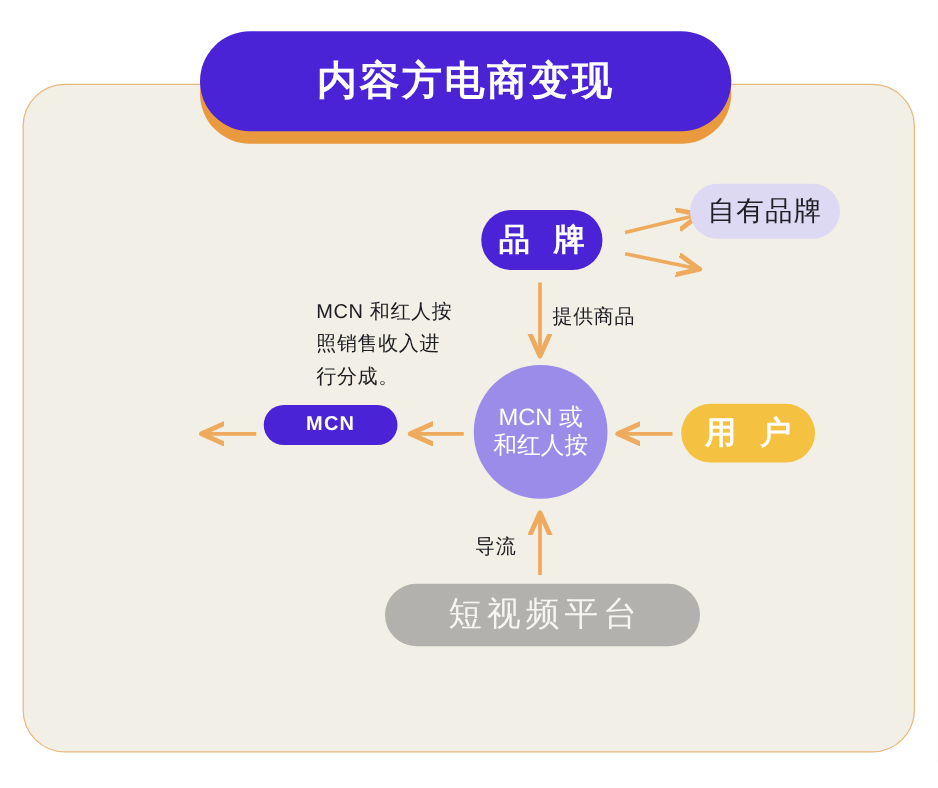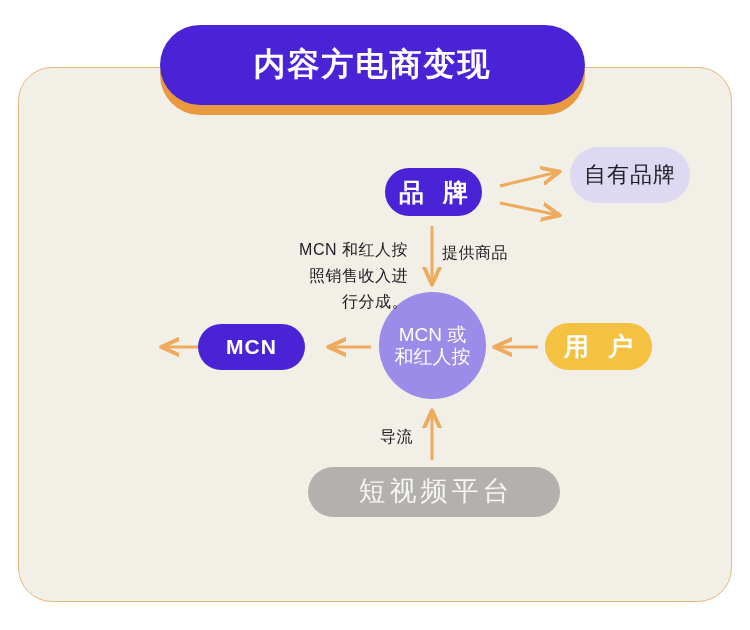--- a/index.html
+++ b/index.html
@@ -109,35 +109,35 @@
     flex-direction: column;
     font-weight: normal;
   }
 
   
   #node-brand {
     left: 385px; top: 168px; width: 97px; height: 48px;
     font-size: 25px; letter-spacing: 6px; text-indent: 6px;
   }
   #node-own-brand {
-    left: 570px; top: 147px; width: 120px; height: 56px;
+    left: 552px; top: 147px; width: 120px; height: 44px;
     font-size: 22px; letter-spacing: 1px;
   }
   #node-yanxuan {
     left: 570px; top: 198px; width: 120px; height: 46px;
     font-size: 26px; letter-spacing: 7px; text-indent: 7px;
   }
   #node-shop {
     left: 379px; top: 292px; width: 107px; height: 107px;
     font-size: 19px;
   }
   #node-shop .shop-line { display: block; }
   #node-mcn {
-    left: 198px; top: 324px; width: 107px; height: 46px;
-    font-size: 21px; letter-spacing: 1px;
+    left: 211px; top: 324px; width: 107px; height: 32px;
+    font-size: 16px; letter-spacing: 1px;
   }
   #node-influencer {
     left: 57px; top: 324px; width: 94px; height: 46px;
     font-size: 23px; letter-spacing: 6px; text-indent: 6px;
   }
   #node-user {
     left: 545px; top: 323px; width: 107px; height: 47px;
     font-size: 25px; letter-spacing: 6px; text-indent: 6px;
   }
   #node-platform {
@@ -147,21 +147,21 @@
 
   
   .annot {
     position: absolute;
     color: #1c1c22;
     font-size: 16px;
     line-height: 1.62;
     letter-spacing: 0.5px;
     white-space: pre-line;
   }
-  #annot-split { left: 253px; top: 237px; width: 155px; text-align: right; }
+  #annot-split { left: 253px; top: 237px; width: 155px; }
   #annot-purchase { left: 497px; top: 371px; width: 130px; }
 
   .edge-label {
     position: absolute;
     color: #1c1c22;
     font-size: 16px;
     letter-spacing: 0.5px;
   }
   #label-supply { left: 442px; top: 243px; text-align: center; }
   #label-divert { left: 380px; top: 427px; }

